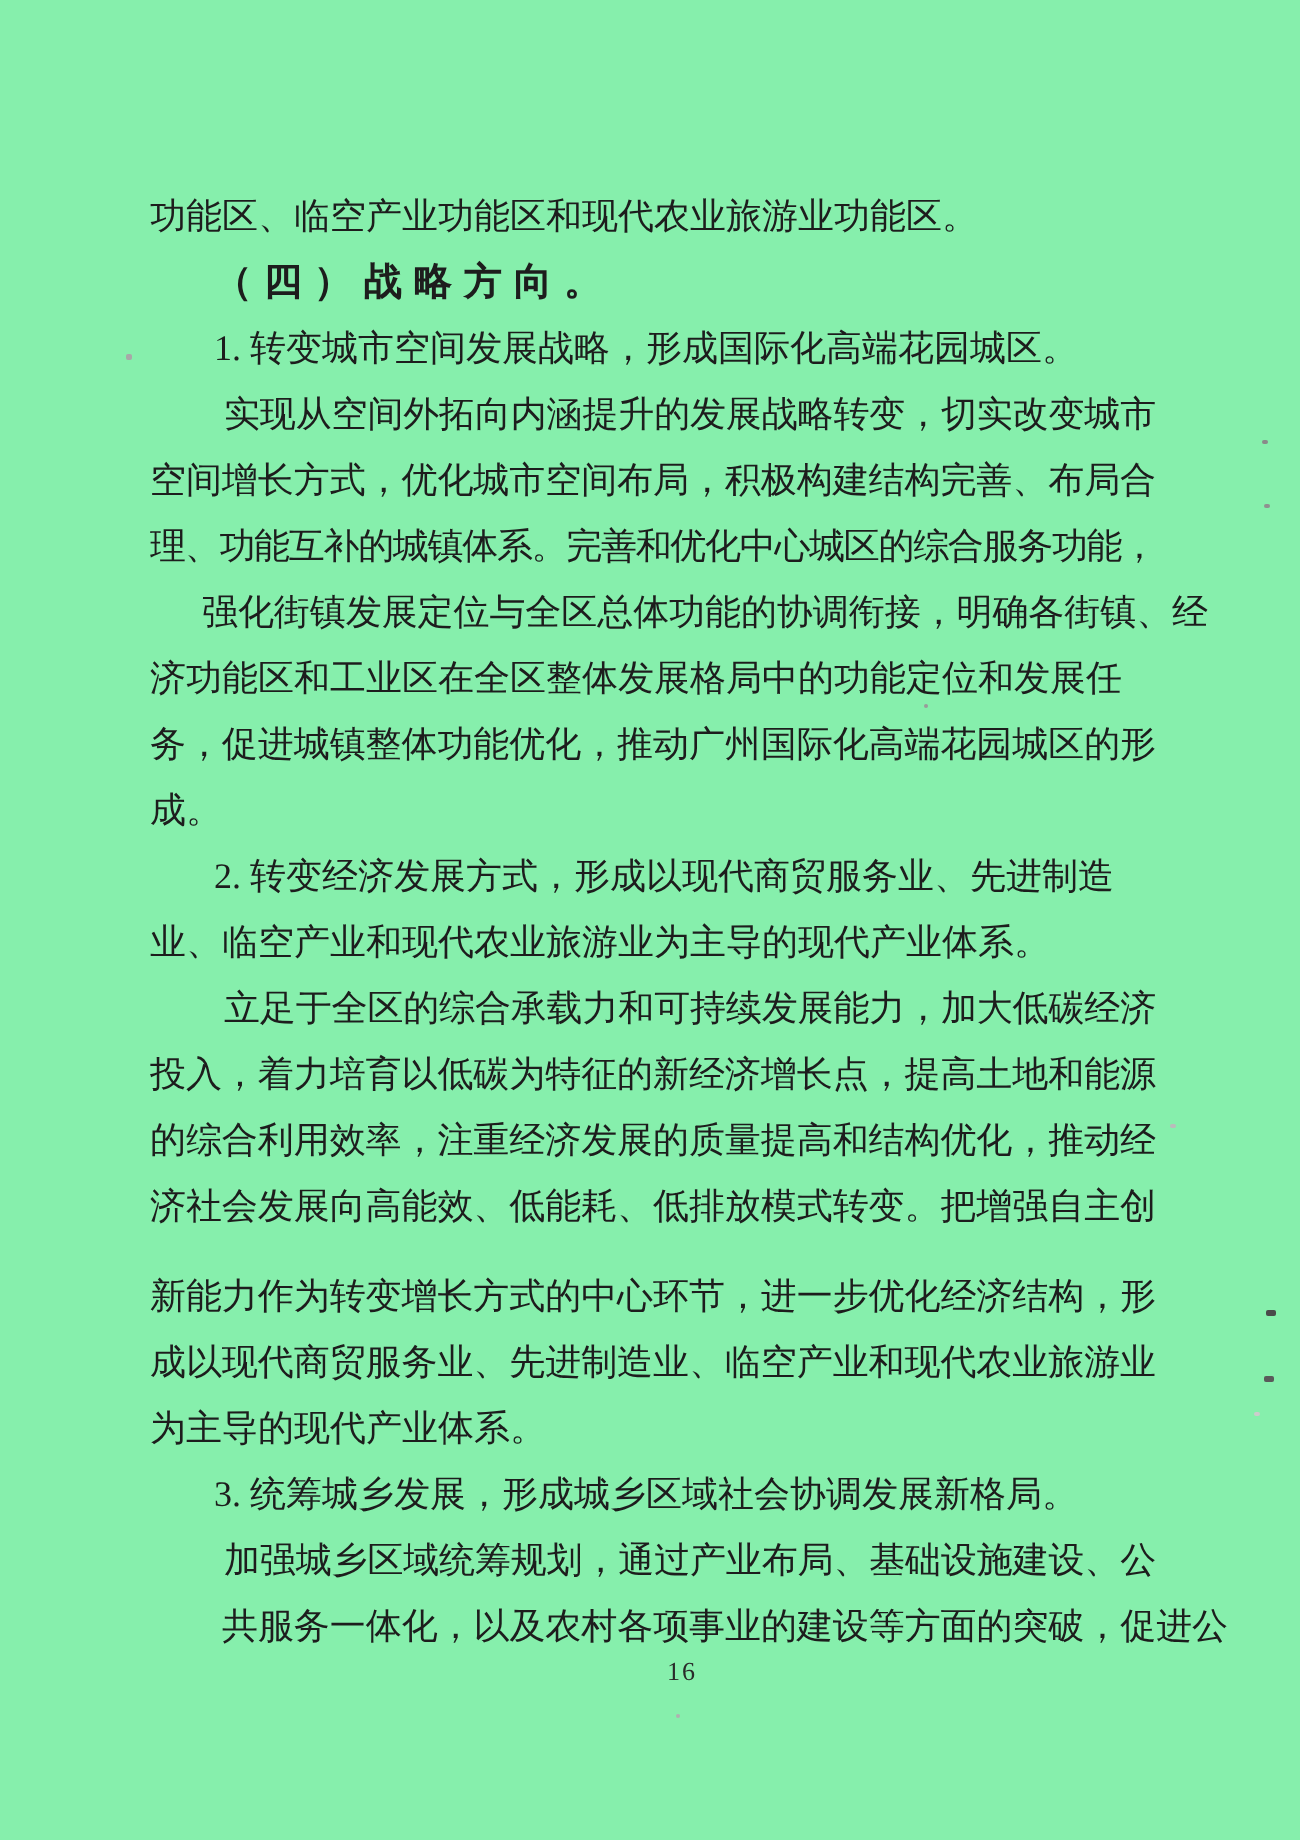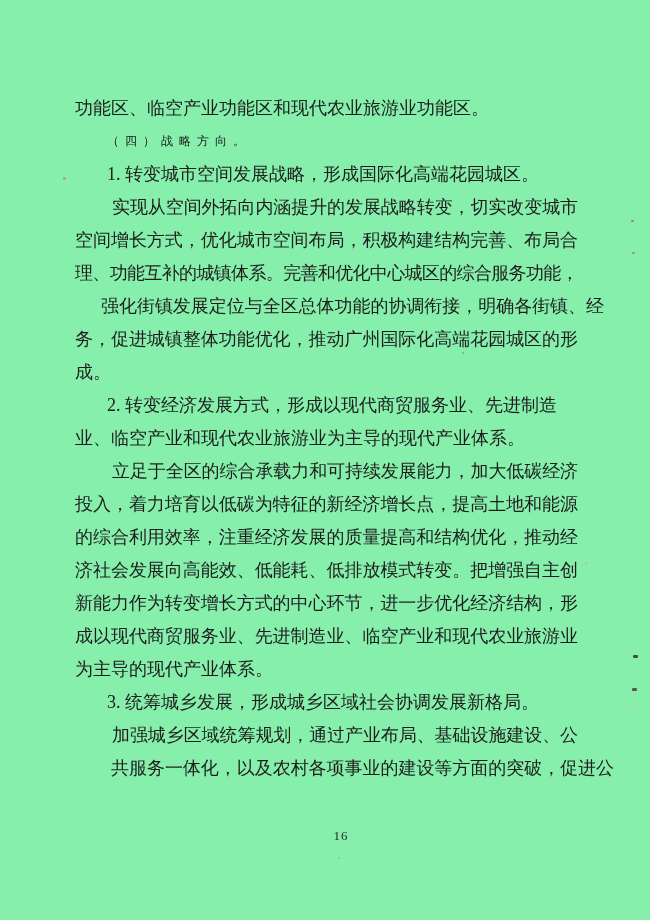--- a/index.html
+++ b/index.html
@@ -30,23 +30,23 @@
   }
   .line {
     height: 33px;
     white-space: nowrap;
     letter-spacing: 0px;
   }
   .line.indent-item { padding-left: 32px; }
   .line.indent-para { padding-left: 37px; }
   .line.bold { font-weight: 700; }
   .line.heading {
-    font-size: 12px;
+    font-size: 19px;
     letter-spacing: 6px;
-    font-weight: 400;
+    font-weight: 700;
   }
   .page-number {
     position: absolute;
     top: 828px;
     left: 16px;
     width: 100%;
     text-align: center;
     font-size: 13px;
     color: #2a2a2a;
     letter-spacing: 1px;
@@ -62,29 +62,30 @@
 <div class="page">
 
   <div class="text-block" id="text-block">
       <div class="line">功能区、临空产业功能区和现代农业旅游业功能区。</div>
       <div class="line indent-item bold heading">（四）战略方向。</div>
       <div class="line indent-item">1. 转变城市空间发展战略，形成国际化高端花园城区。</div>
       <div class="line indent-para fill" style="letter-spacing: -0.0769231px;">实现从空间外拓向内涵提升的发展战略转变，切实改变城市</div>
       <div class="line fill" style="letter-spacing: -0.0357143px;">空间增长方式，优化城市空间布局，积极构建结构完善、布局合</div>
       <div class="line fill" style="letter-spacing: -0.655172px;">理、功能互补的城镇体系。完善和优化中心城区的综合服务功能，</div>
       <div class="line fill" style="letter-spacing: -0.0357143px; margin-left: 26px;">强化街镇发展定位与全区总体功能的协调衔接，明确各街镇、经</div>
+      <div class="line fill" style="letter-spacing: 0px;">济功能区和工业区在全区整体发展格局中的功能定位和发展任</div>
       <div class="line fill" style="letter-spacing: -0.0357143px;">务，促进城镇整体功能优化，推动广州国际化高端花园城区的形</div>
       <div class="line">成。</div>
       <div class="line indent-item fill" style="letter-spacing: 0px;">2. 转变经济发展方式，形成以现代商贸服务业、先进制造</div>
       <div class="line">业、临空产业和现代农业旅游业为主导的现代产业体系。</div>
       <div class="line indent-para fill" style="letter-spacing: -0.0769231px;">立足于全区的综合承载力和可持续发展能力，加大低碳经济</div>
       <div class="line fill" style="letter-spacing: -0.0357143px;">投入，着力培育以低碳为特征的新经济增长点，提高土地和能源</div>
       <div class="line fill" style="letter-spacing: -0.0357143px;">的综合利用效率，注重经济发展的质量提高和结构优化，推动经</div>
       <div class="line fill" style="letter-spacing: -0.0357143px;">济社会发展向高能效、低能耗、低排放模式转变。把增强自主创</div>
-      <div class="line fill" style="letter-spacing: -0.0357143px;">新能力作为转变增长方式的中心环节，进一步优化经济结构，形</div>
+      <div class="line fill" style="letter-spacing: -0.0357143px; margin-top: 12px;">新能力作为转变增长方式的中心环节，进一步优化经济结构，形</div>
       <div class="line fill" style="letter-spacing: -0.0357143px; font-family: Liberation Serif, serif;">成以现代商贸服务业、先进制造业、临空产业和现代农业旅游业</div>
       <div class="line">为主导的现代产业体系。</div>
       <div class="line indent-item">3. 统筹城乡发展，形成城乡区域社会协调发展新格局。</div>
       <div class="line indent-para fill" style="letter-spacing: -0.0769231px;">加强城乡区域统筹规划，通过产业布局、基础设施建设、公</div>
       <div class="line fill" style="letter-spacing: -0.0357143px; margin-left: 36px;">共服务一体化，以及农村各项事业的建设等方面的突破，促进公</div>
     </div>
 
   <div class="page-number">16</div>
 
   <div class="speck" style="left:63px;  top:177px; width:3px; height:3px; background:#a8a8a8;"></div>

